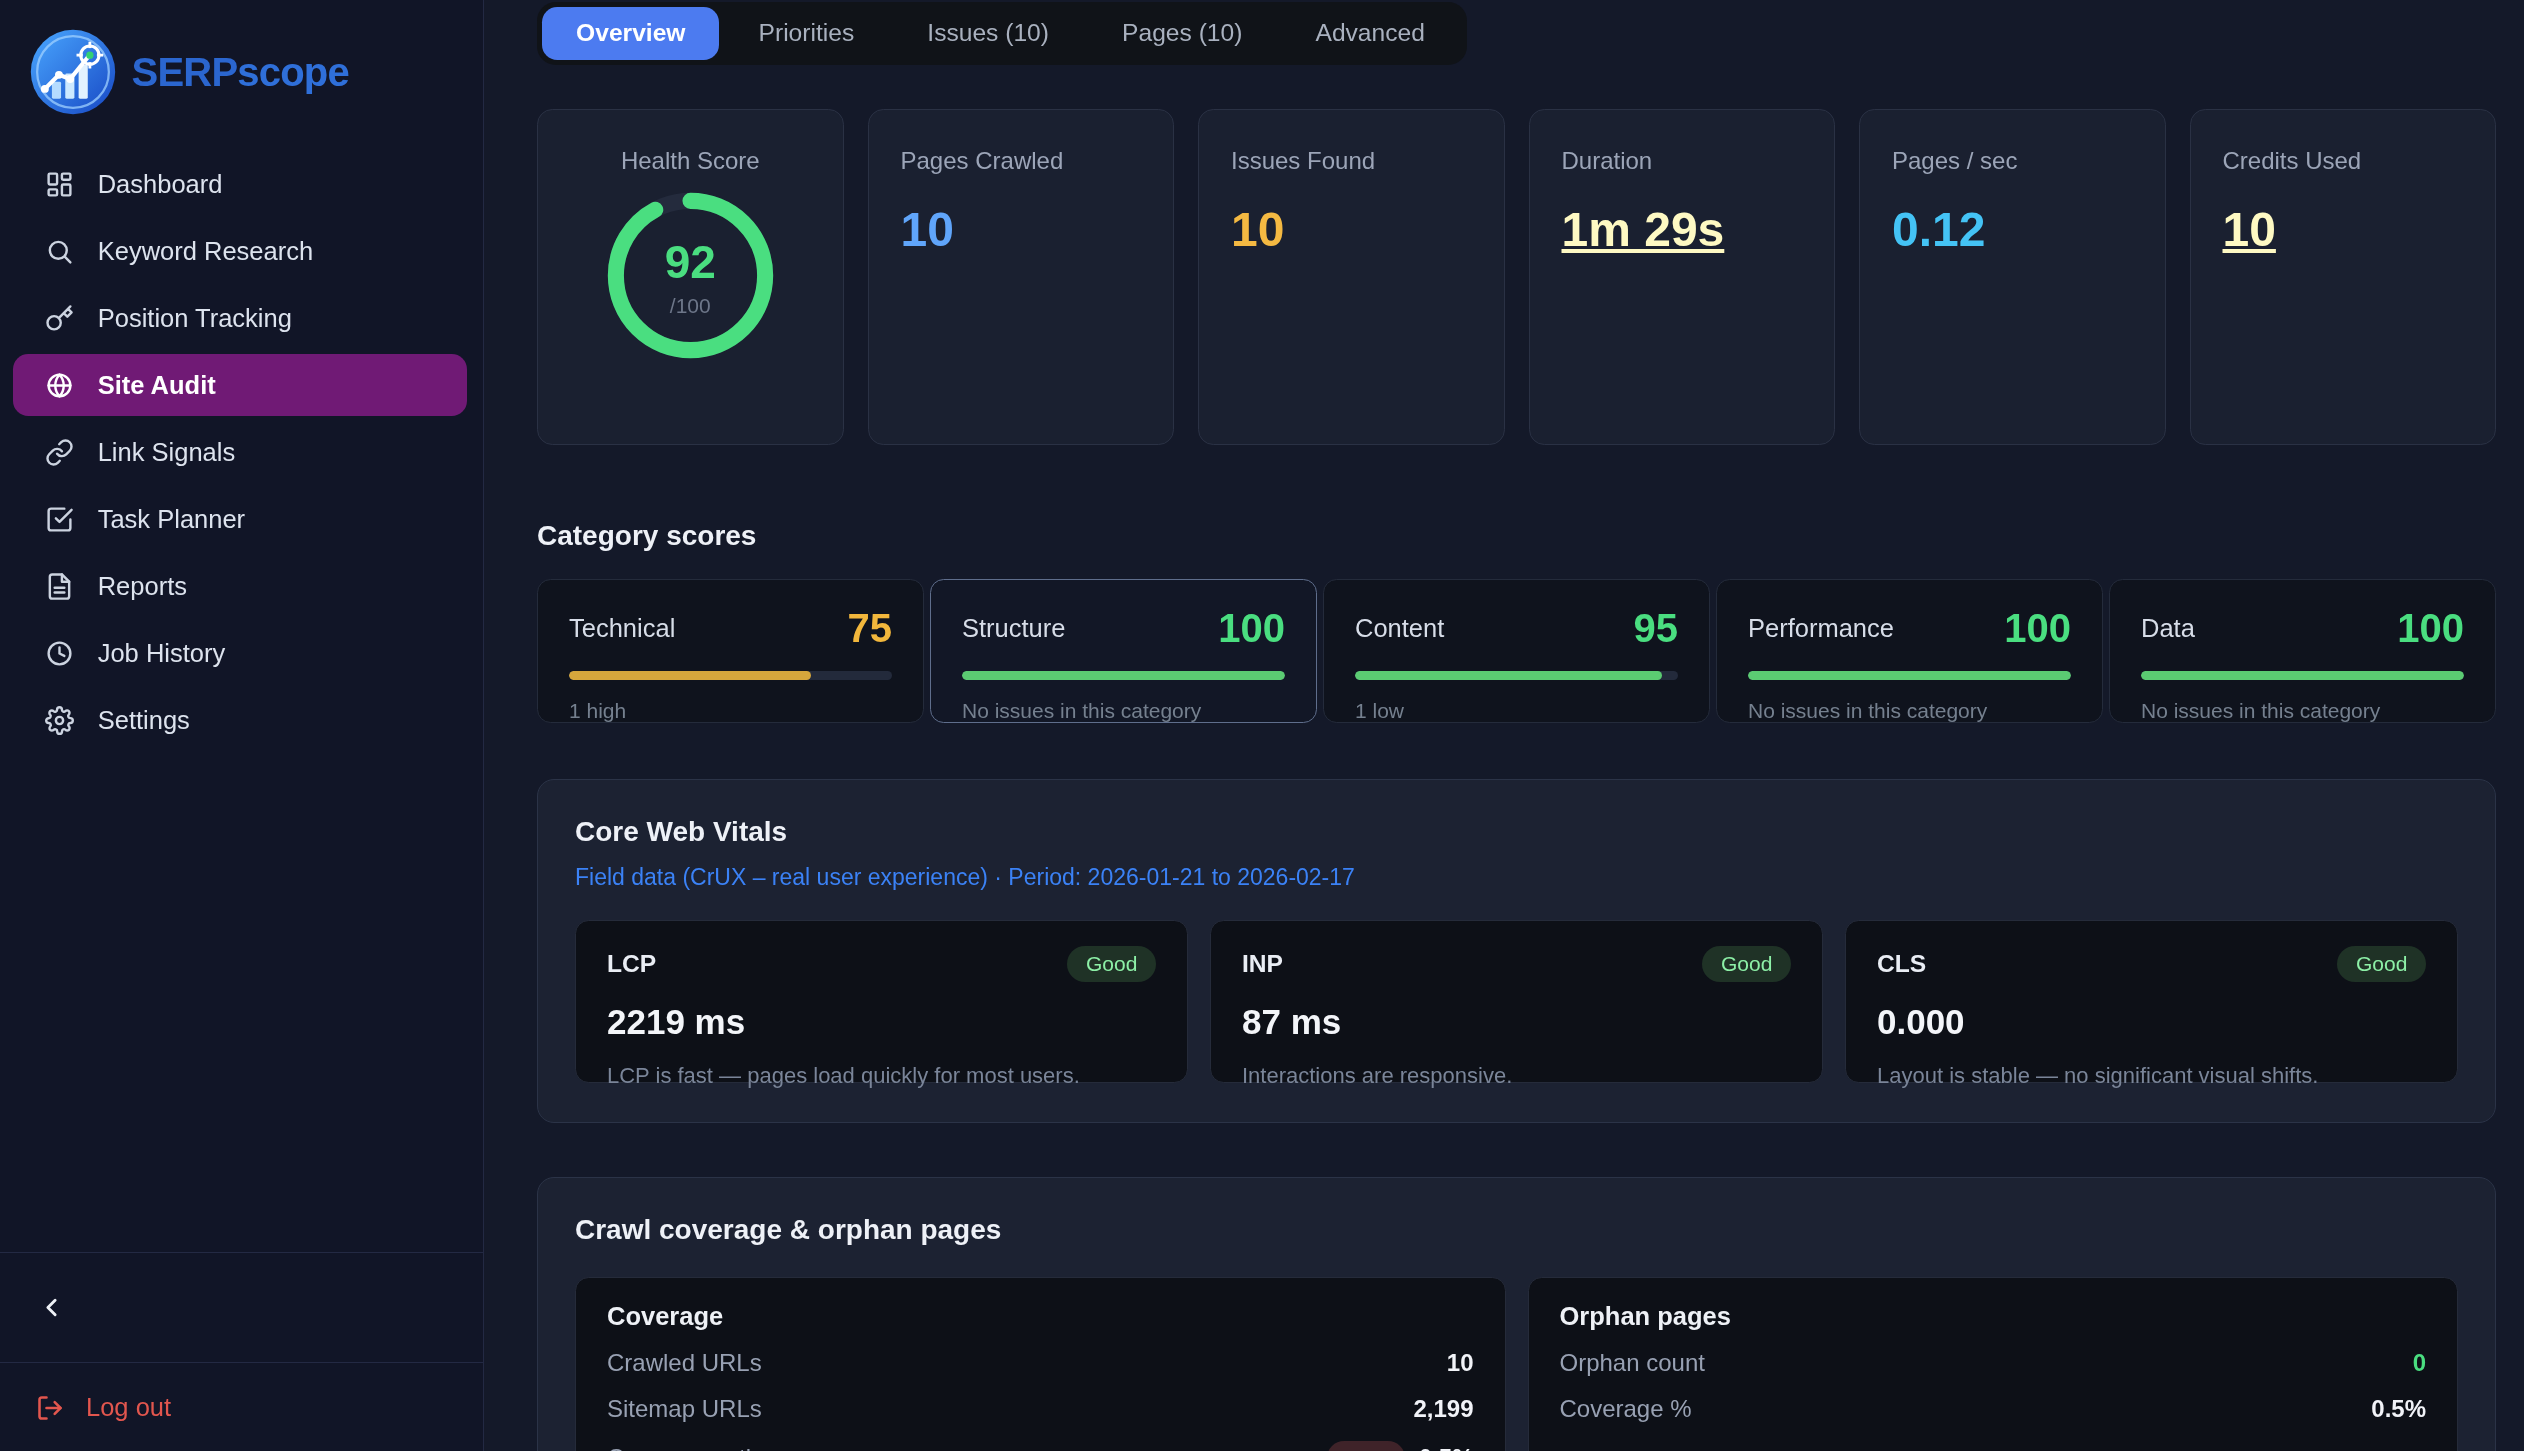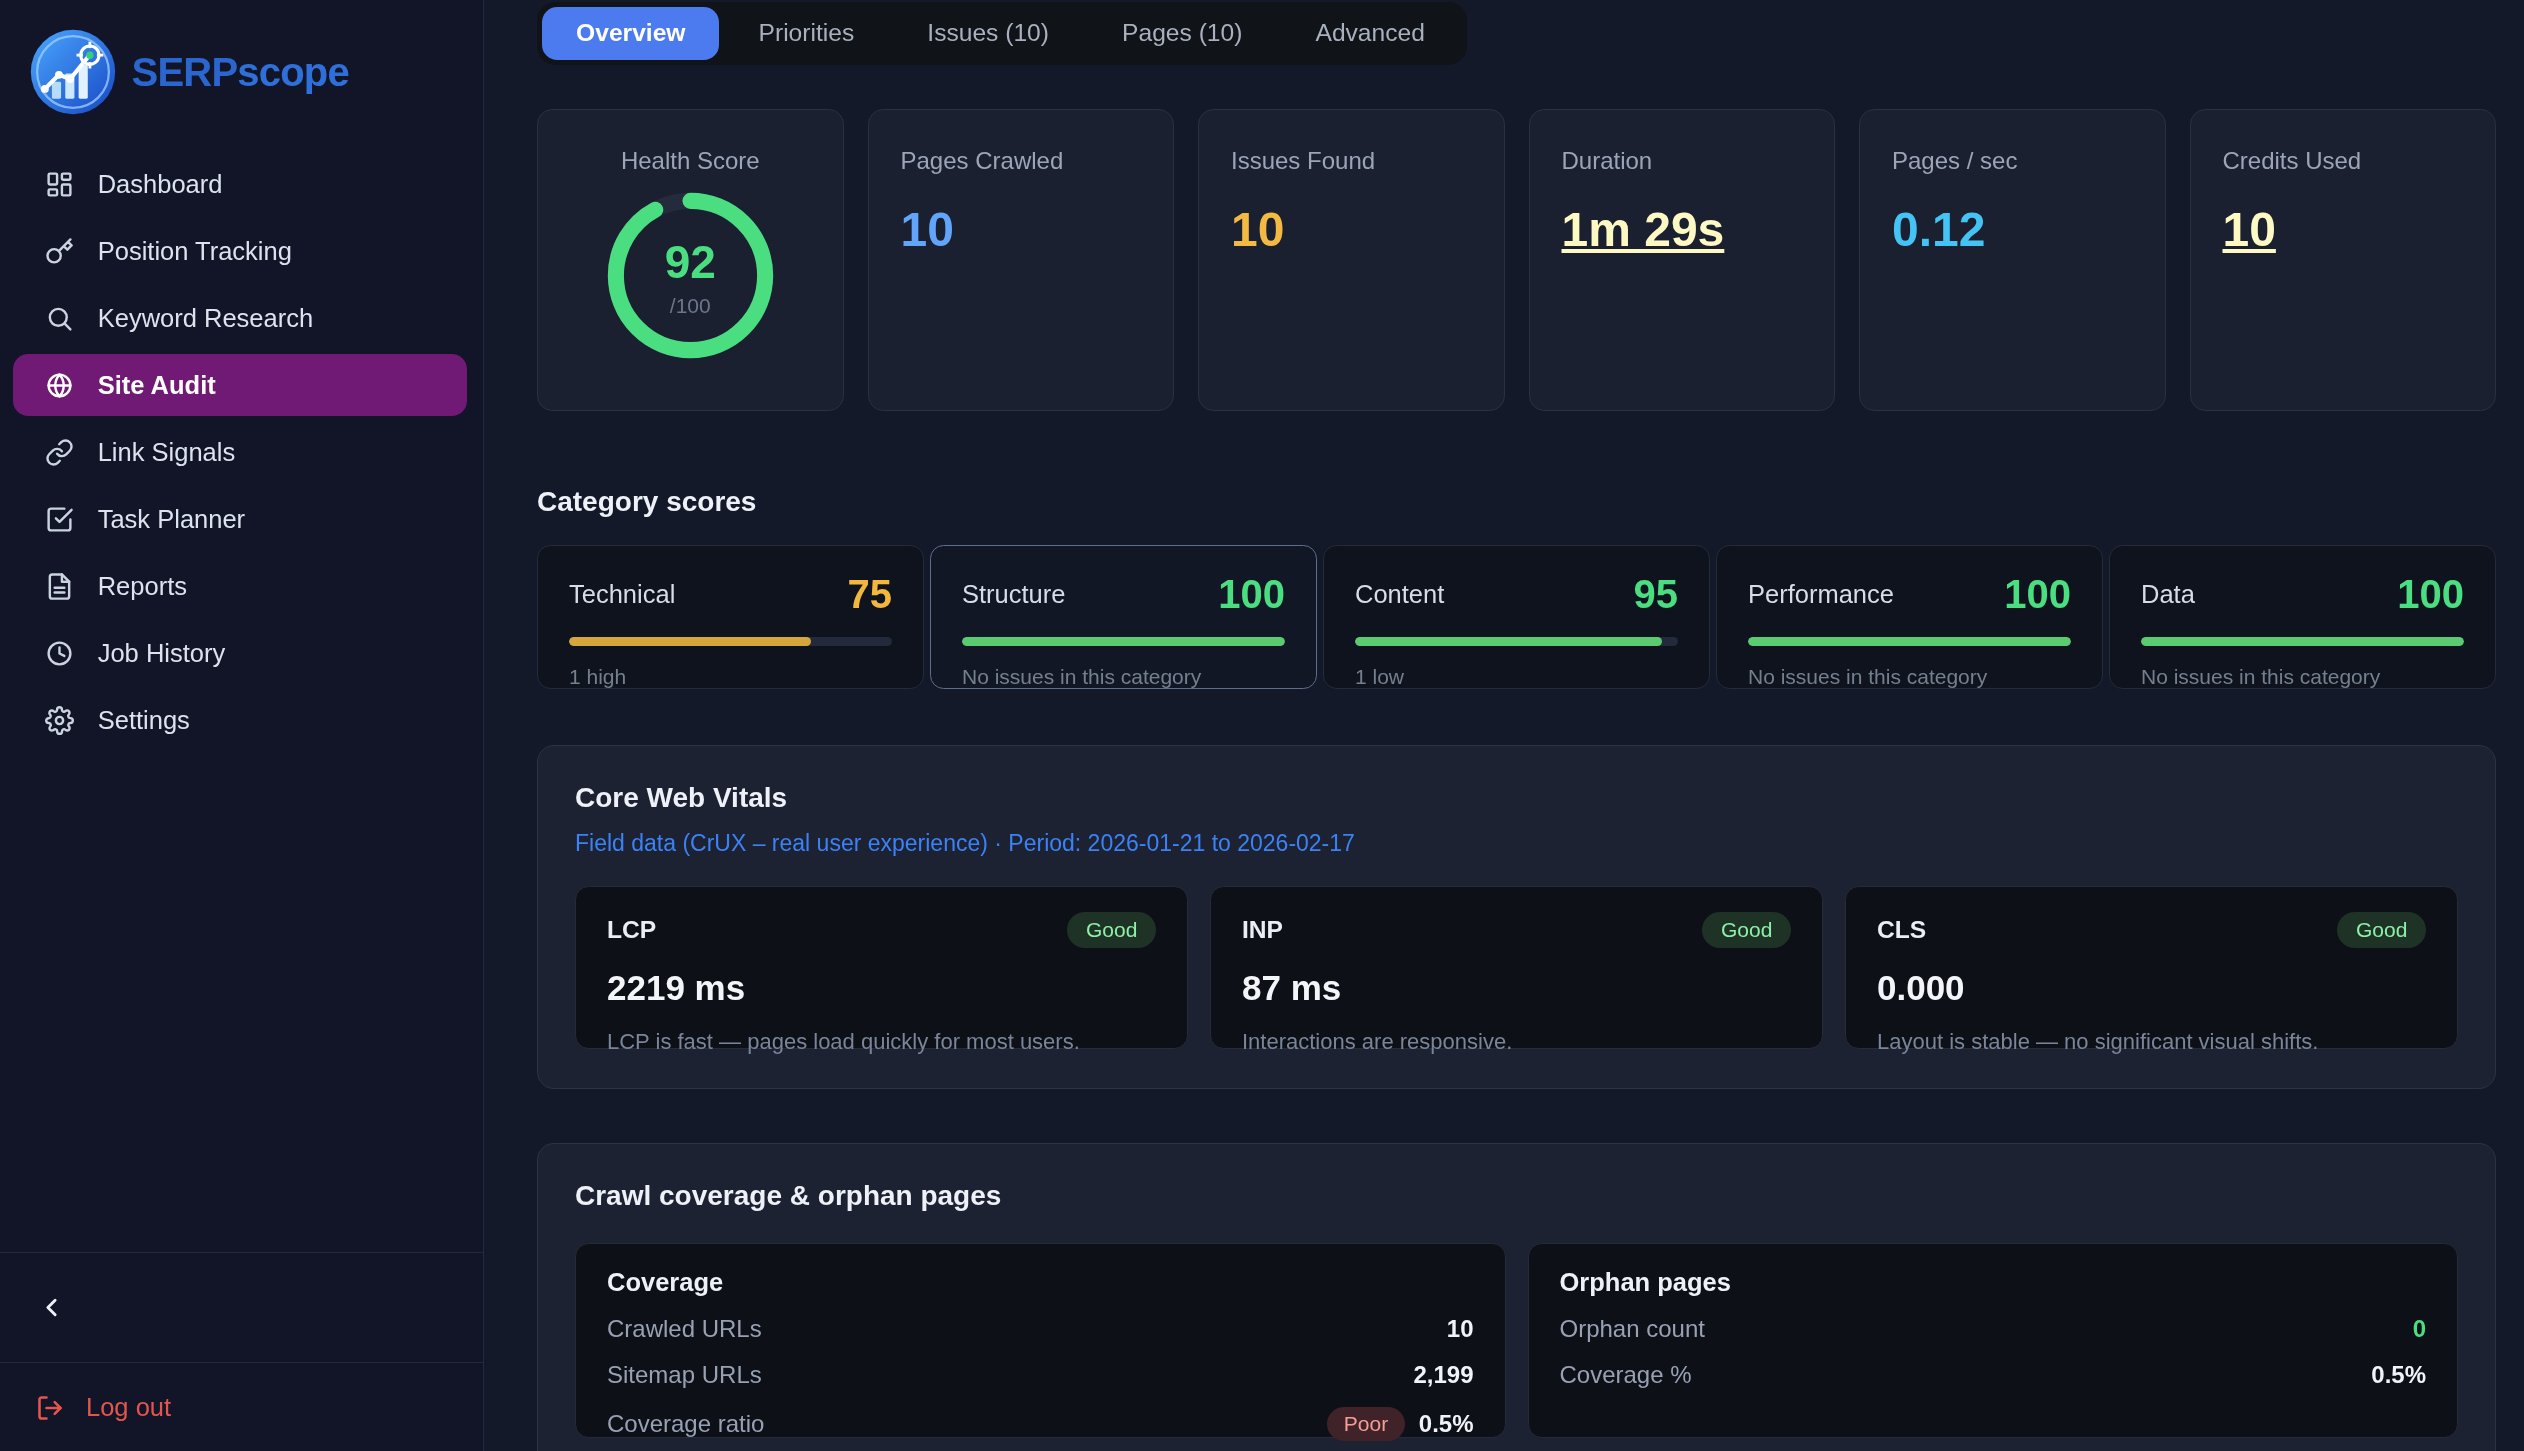--- a/index.html
+++ b/index.html
@@ -58,21 +58,21 @@
     background:#101318; border-radius:18.7px; padding:5.1px 8.5px 5.1px 5.1px;
   }
   .tab {
     font-size:24.6px; color:#a9b1bf; padding:12.7px 34px; border-radius:15.3px;
     cursor:pointer; white-space:nowrap;
   }
   .tab.active { background:#4c7bf0; color:#ffffff; font-weight:600; }
 
   .stat-row { display:flex; gap:24px; margin-top:44px; }
   .stat-card {
-    flex:1; height:302px;
+    flex:1; height:336px;
     background:#1a2030; border:1.7px solid #2a3144; border-radius:15.3px;
     padding:37px 32px 0;
   }
   .stat-label { font-size:24px; color:#9ca5b8; }
   .stat-value { font-size:48px; font-weight:bold; margin-top:27px; }
   .v-blue   { color:#60a5fa; }
   .v-amber  { color:#f4b942; }
   .v-purple { color:#fef9c3;text-decoration:underline; }
   .v-sky    { color:#44c3f5; }
   .stat-card.gauge-card { text-align:center; }
@@ -187,30 +187,30 @@
       <svg viewBox="0 0 24 24">
           <rect x="3" y="3" width="7" height="9" rx="1"></rect>
           <rect x="14" y="3" width="7" height="5" rx="1"></rect>
           <rect x="14" y="12" width="7" height="9" rx="1"></rect>
           <rect x="3" y="16" width="7" height="5" rx="1"></rect>
         </svg>
       <span>Dashboard</span>
     </div>
     <div class="nav-item">
       <svg viewBox="0 0 24 24">
-          <path d="M21 2l-2 2m-7.61 7.61a5.5 5.5 0 1 1-7.778 7.778 5.5 5.5 0 0 1 7.777-7.777zm0 0L15.5 7.5m0 0l3 3L22 7l-3-3m-3.5 3.5L19 4"></path>
-        </svg>
-      <span>Position Tracking</span>
-    </div>
-    <div class="nav-item">
-      <svg viewBox="0 0 24 24">
           <circle cx="11" cy="11" r="7"></circle>
           <line x1="21" y1="21" x2="16.3" y2="16.3"></line>
         </svg>
       <span>Keyword Research</span>
+    </div>
+    <div class="nav-item">
+      <svg viewBox="0 0 24 24">
+          <path d="M21 2l-2 2m-7.61 7.61a5.5 5.5 0 1 1-7.778 7.778 5.5 5.5 0 0 1 7.777-7.777zm0 0L15.5 7.5m0 0l3 3L22 7l-3-3m-3.5 3.5L19 4"></path>
+        </svg>
+      <span>Position Tracking</span>
     </div>
     <div class="nav-item active">
       <svg viewBox="0 0 24 24">
           <circle cx="12" cy="12" r="9"></circle>
           <path d="M3 12h18"></path>
           <path d="M12 3a13.5 13.5 0 0 1 3.5 9 13.5 13.5 0 0 1-3.5 9 13.5 13.5 0 0 1-3.5-9A13.5 13.5 0 0 1 12 3z"></path>
         </svg>
       <span>Site Audit</span>
     </div>
     <div class="nav-item">

